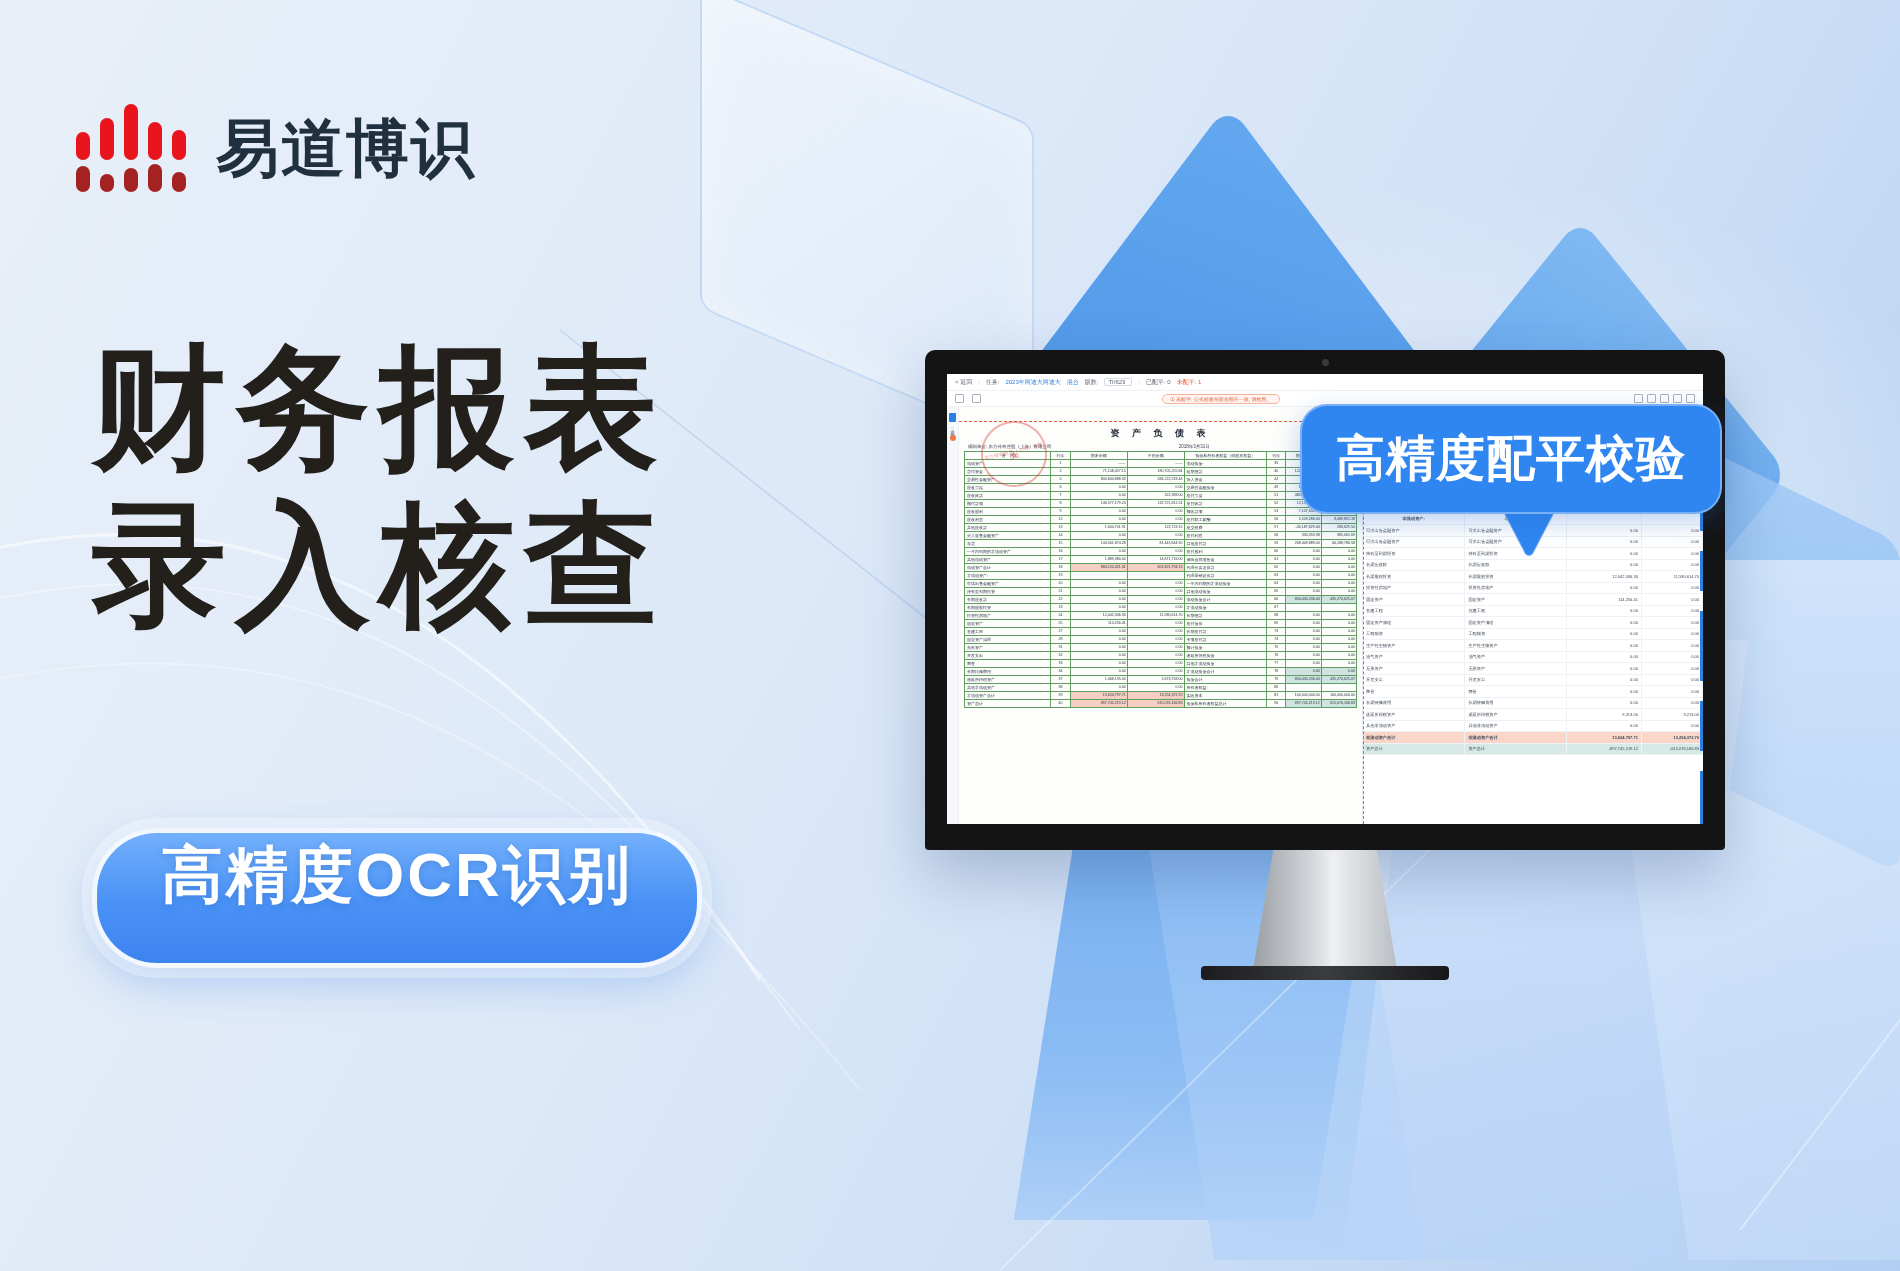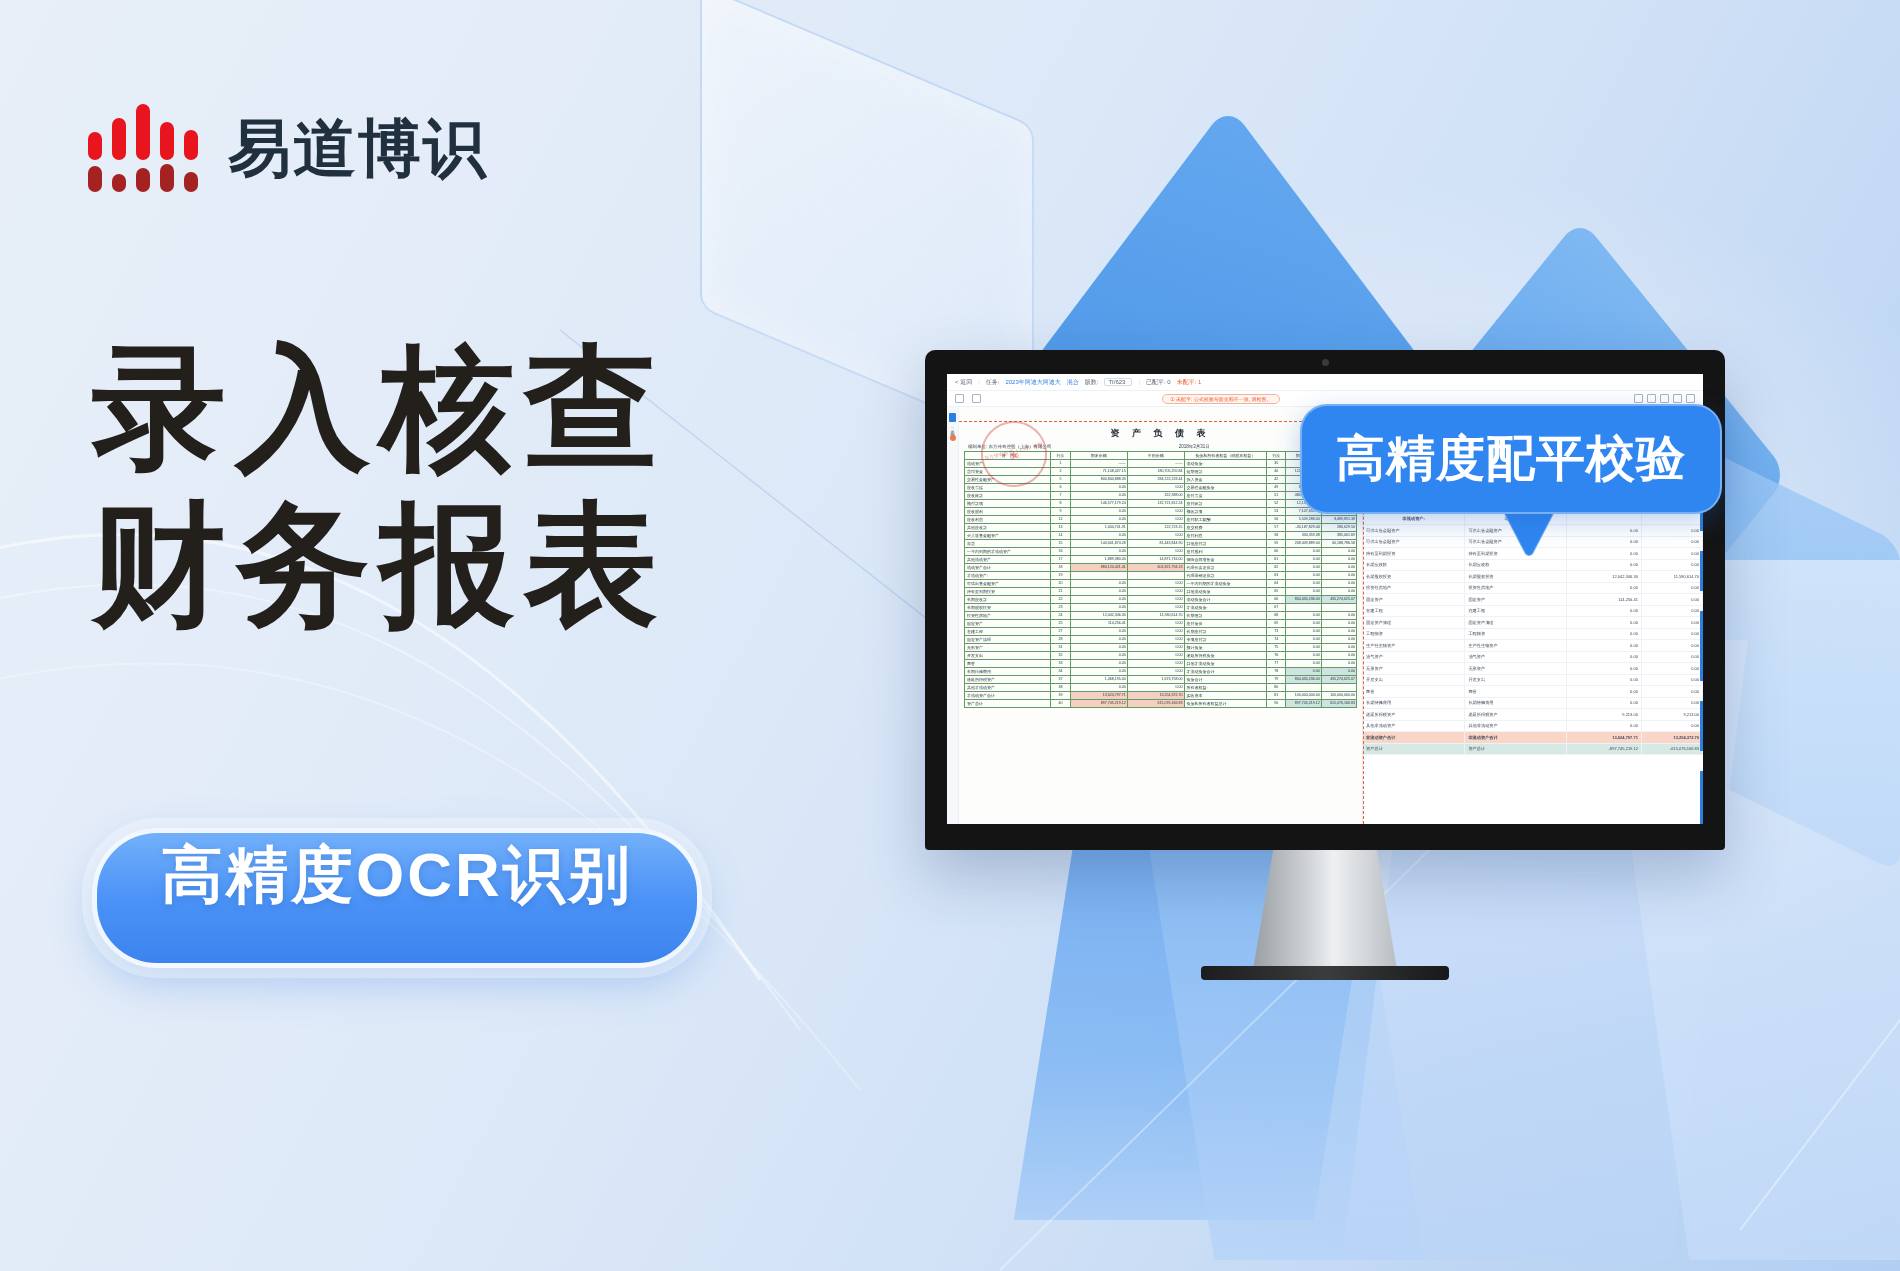--- a/index.html
+++ b/index.html
@@ -72,21 +72,21 @@
     background:linear-gradient(180deg,#cfe1fa 0%,#b9d4f7 100%);
     transform:skewX(-7deg);opacity:.75;
   }
   .slab-right2{
     left:1640px;top:560px;width:320px;height:700px;
     background:linear-gradient(180deg,#e3eefc 0%,#c5dcf9 100%);
     transform:skewX(8deg);opacity:.7;
   }
 
   
-  .brand{position:absolute;left:88px;top:104px;display:flex;align-items:center;gap:22px;}
+  .brand{position:absolute;left:76px;top:104px;display:flex;align-items:center;gap:22px;}
   .brand-mark{position:relative;width:118px;height:88px;}
   .brand-mark .bar{position:absolute;border-radius:14px;background:#e8151f;}
   .brand-mark .bar.dark{background:#a52222;}
   .brand-name{
     font-size:63px;font-weight:bold;color:#21303f;letter-spacing:2px;
     font-family:"Liberation Sans","DejaVu Sans",sans-serif;line-height:1;
   }
 
   .headline{position:absolute;left:92px;top:330px;}
   .headline .line{
@@ -256,22 +256,22 @@
       <span class="bar dark" style="left:0;top:62px;width:14px;height:26px;"></span>
       <span class="bar dark" style="left:24px;top:70px;width:14px;height:18px;"></span>
       <span class="bar dark" style="left:48px;top:64px;width:14px;height:24px;"></span>
       <span class="bar dark" style="left:72px;top:60px;width:14px;height:28px;"></span>
       <span class="bar dark" style="left:96px;top:68px;width:14px;height:20px;"></span>
     </div>
     <div class="brand-name">易道博识</div>
   </div>
 
   <div class="headline">
+    <div class="line">财务报表</div>
     <div class="line">录入核查</div>
-    <div class="line">财务报表</div>
   </div>
 
   <div class="cta">
     <span class="cta-text">高精度OCR识别</span>
   </div>
 
   <div class="monitor">
     <div class="bezel">
       <span class="webcam"></span>
     </div>

